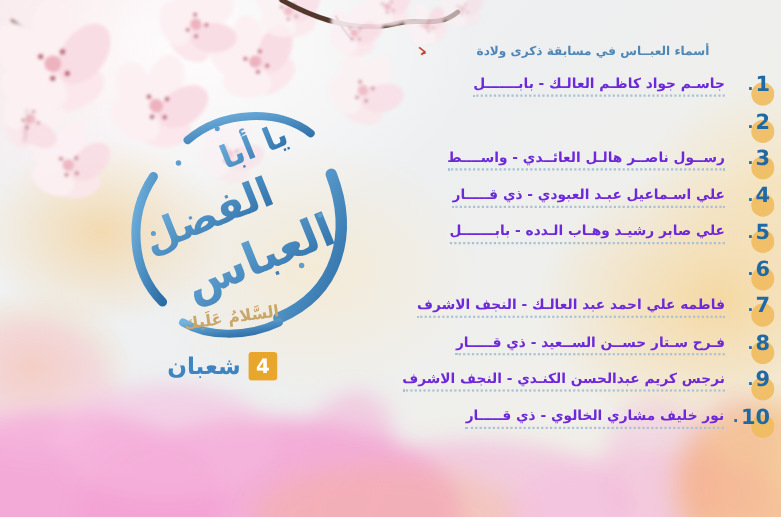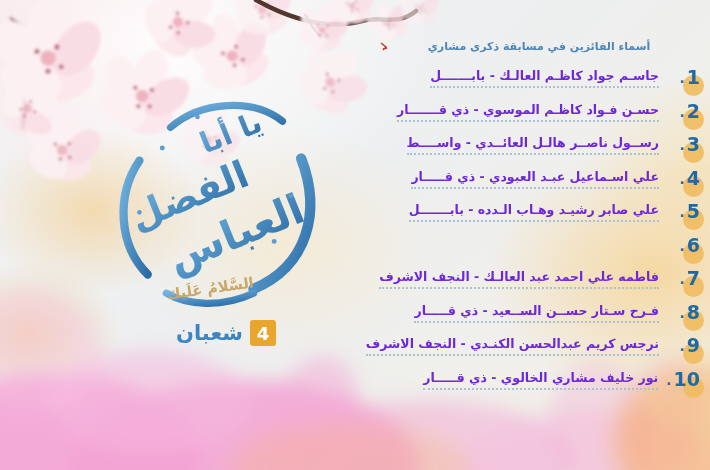--- a/index.html
+++ b/index.html
@@ -21,21 +21,21 @@
       radial-gradient(ellipse 340px 220px at 24% 9%, rgba(255,253,253,.95), rgba(255,253,253,0) 78%),
       radial-gradient(ellipse 260px 200px at 6% 6%, rgba(250,216,221,.7), rgba(250,216,221,0) 75%),
       linear-gradient(135deg,#f2f3f4 0%,#edeff0 45%,#f3efe5 100%);
   }
   .decor{position:absolute;inset:0;pointer-events:none;}
   
   .emblem{position:absolute;left:98px;top:88px;width:228px;height:228px;}
   .emblem svg{overflow:visible;}
   .emblem text{font-family:"DejaVu Sans","Liberation Sans",sans-serif;font-weight:bold;}
   
-  .datebadge{position:absolute;left:176px;top:320px;display:flex;align-items:center;gap:7px;direction:ltr;justify-content:flex-end;}
+  .datebadge{position:absolute;left:152px;top:320px;display:flex;align-items:center;gap:7px;direction:ltr;justify-content:flex-end;}
   .datebadge .month{color:#3c85c2;font-size:21px;font-weight:bold;}
   .datebadge .day{
     width:26px;height:26px;background:#e9a62c;color:#fff;border-radius:3px;
     display:flex;align-items:center;justify-content:center;font-size:18px;font-weight:bold;
   }
   
   .panel{position:absolute;top:40px;right:8px;width:326px;direction:rtl;}
   .hdr{text-align:center;}
   .hdr .sub{color:#4e86b7;font-size:11px;font-weight:bold;}
   .hdr .ttl{color:#2b74b2;font-size:17.5px;font-weight:bold;margin-top:4px;white-space:nowrap;}
@@ -159,39 +159,38 @@
     </svg>
   </div>
 
   <div class="datebadge">
     <span class="month">شعبان</span>
     <span class="day">4</span>
   </div>
 
   <div class="panel">
     <div class="hdr">
-      <div class="sub">أسماء الفائزين في مسابقة ذكرى مشاري</div>
+      <div class="sub">أسماء العبــاس في مسابقة ذكرى ولادة</div>
     </div>
     <div class="list">
   <div class="row">
     <span class="badge">
       <span class="circle"></span>
       <span class="bdot">.</span>
             <span class="num">1</span>
     </span>
     <span class="nm">جاسـم جواد كاظـم العالـك - بابـــــــل</span>
   </div>
 
   <div class="row">
     <span class="badge">
       <span class="circle"></span>
       <span class="bdot">.</span>
             <span class="num">2</span>
     </span>
-    <span class="nm">حسـن فـواد كاظـم الموسوي - ذي قـــــــار</span>
   </div>
 
   <div class="row">
     <span class="badge">
       <span class="circle"></span>
       <span class="bdot">.</span>
             <span class="num">3</span>
     </span>
     <span class="nm">رســول ناصــر هالـل العائــدي - واســــط</span>
   </div>

